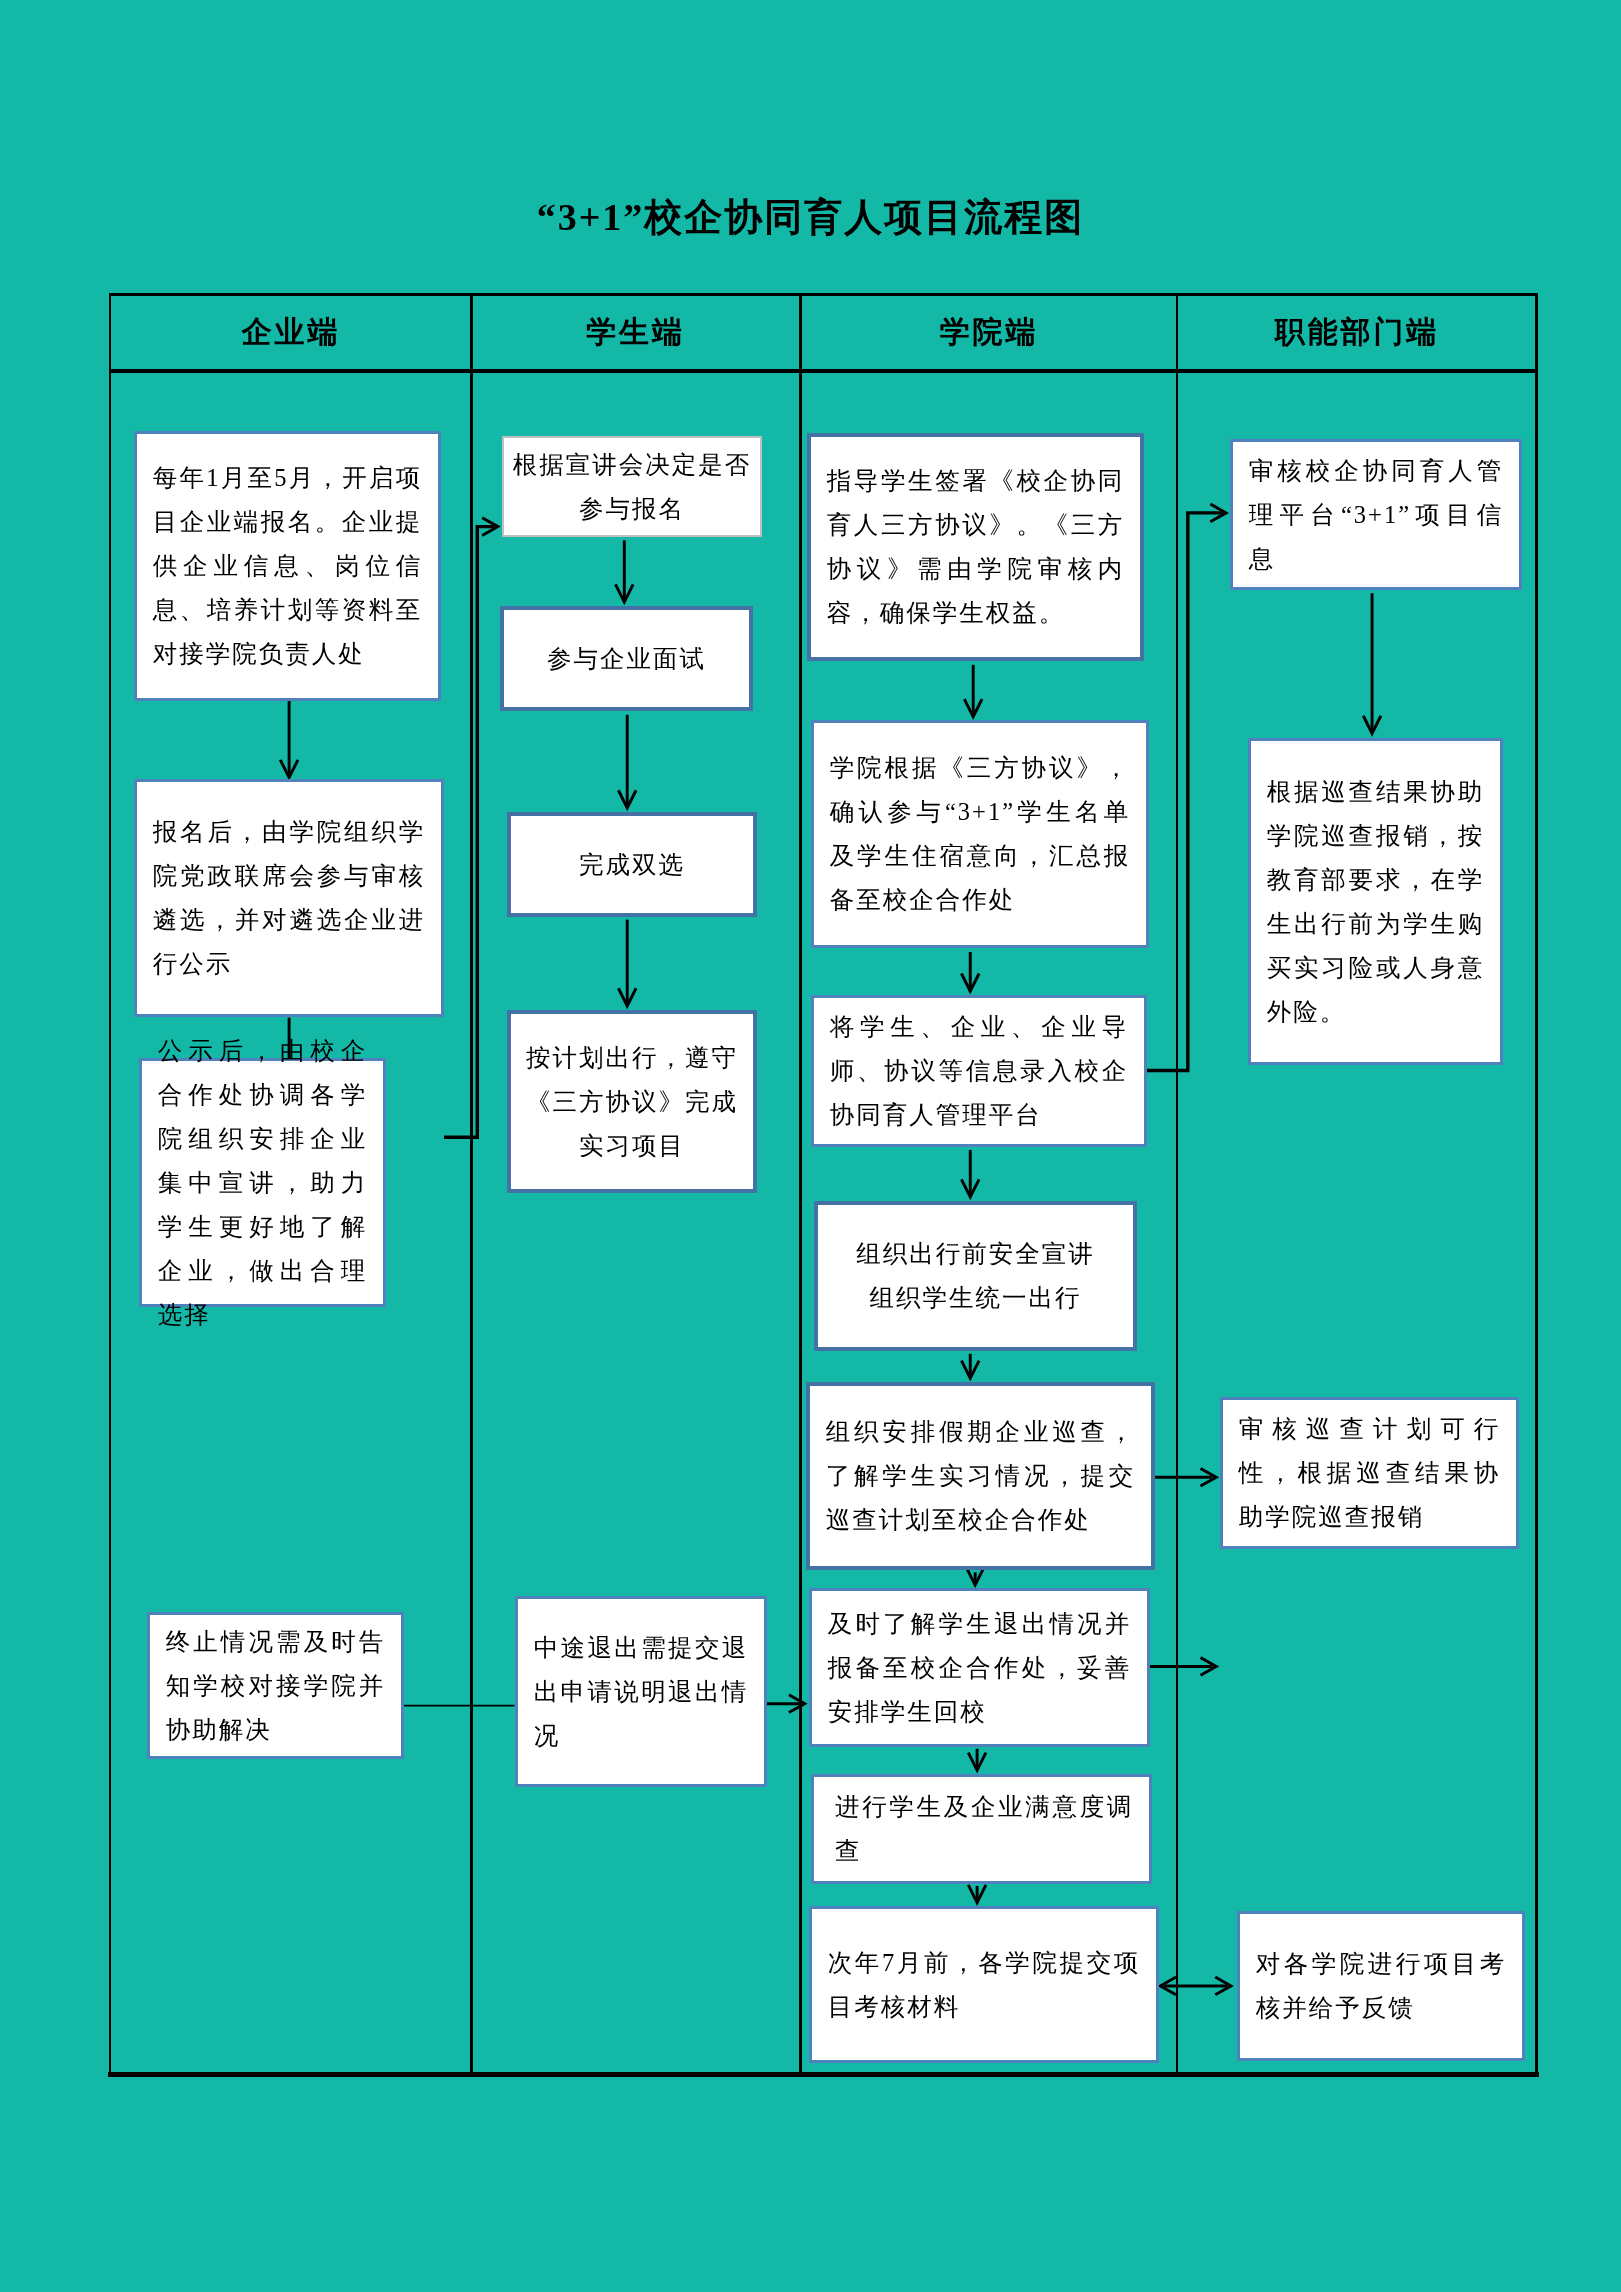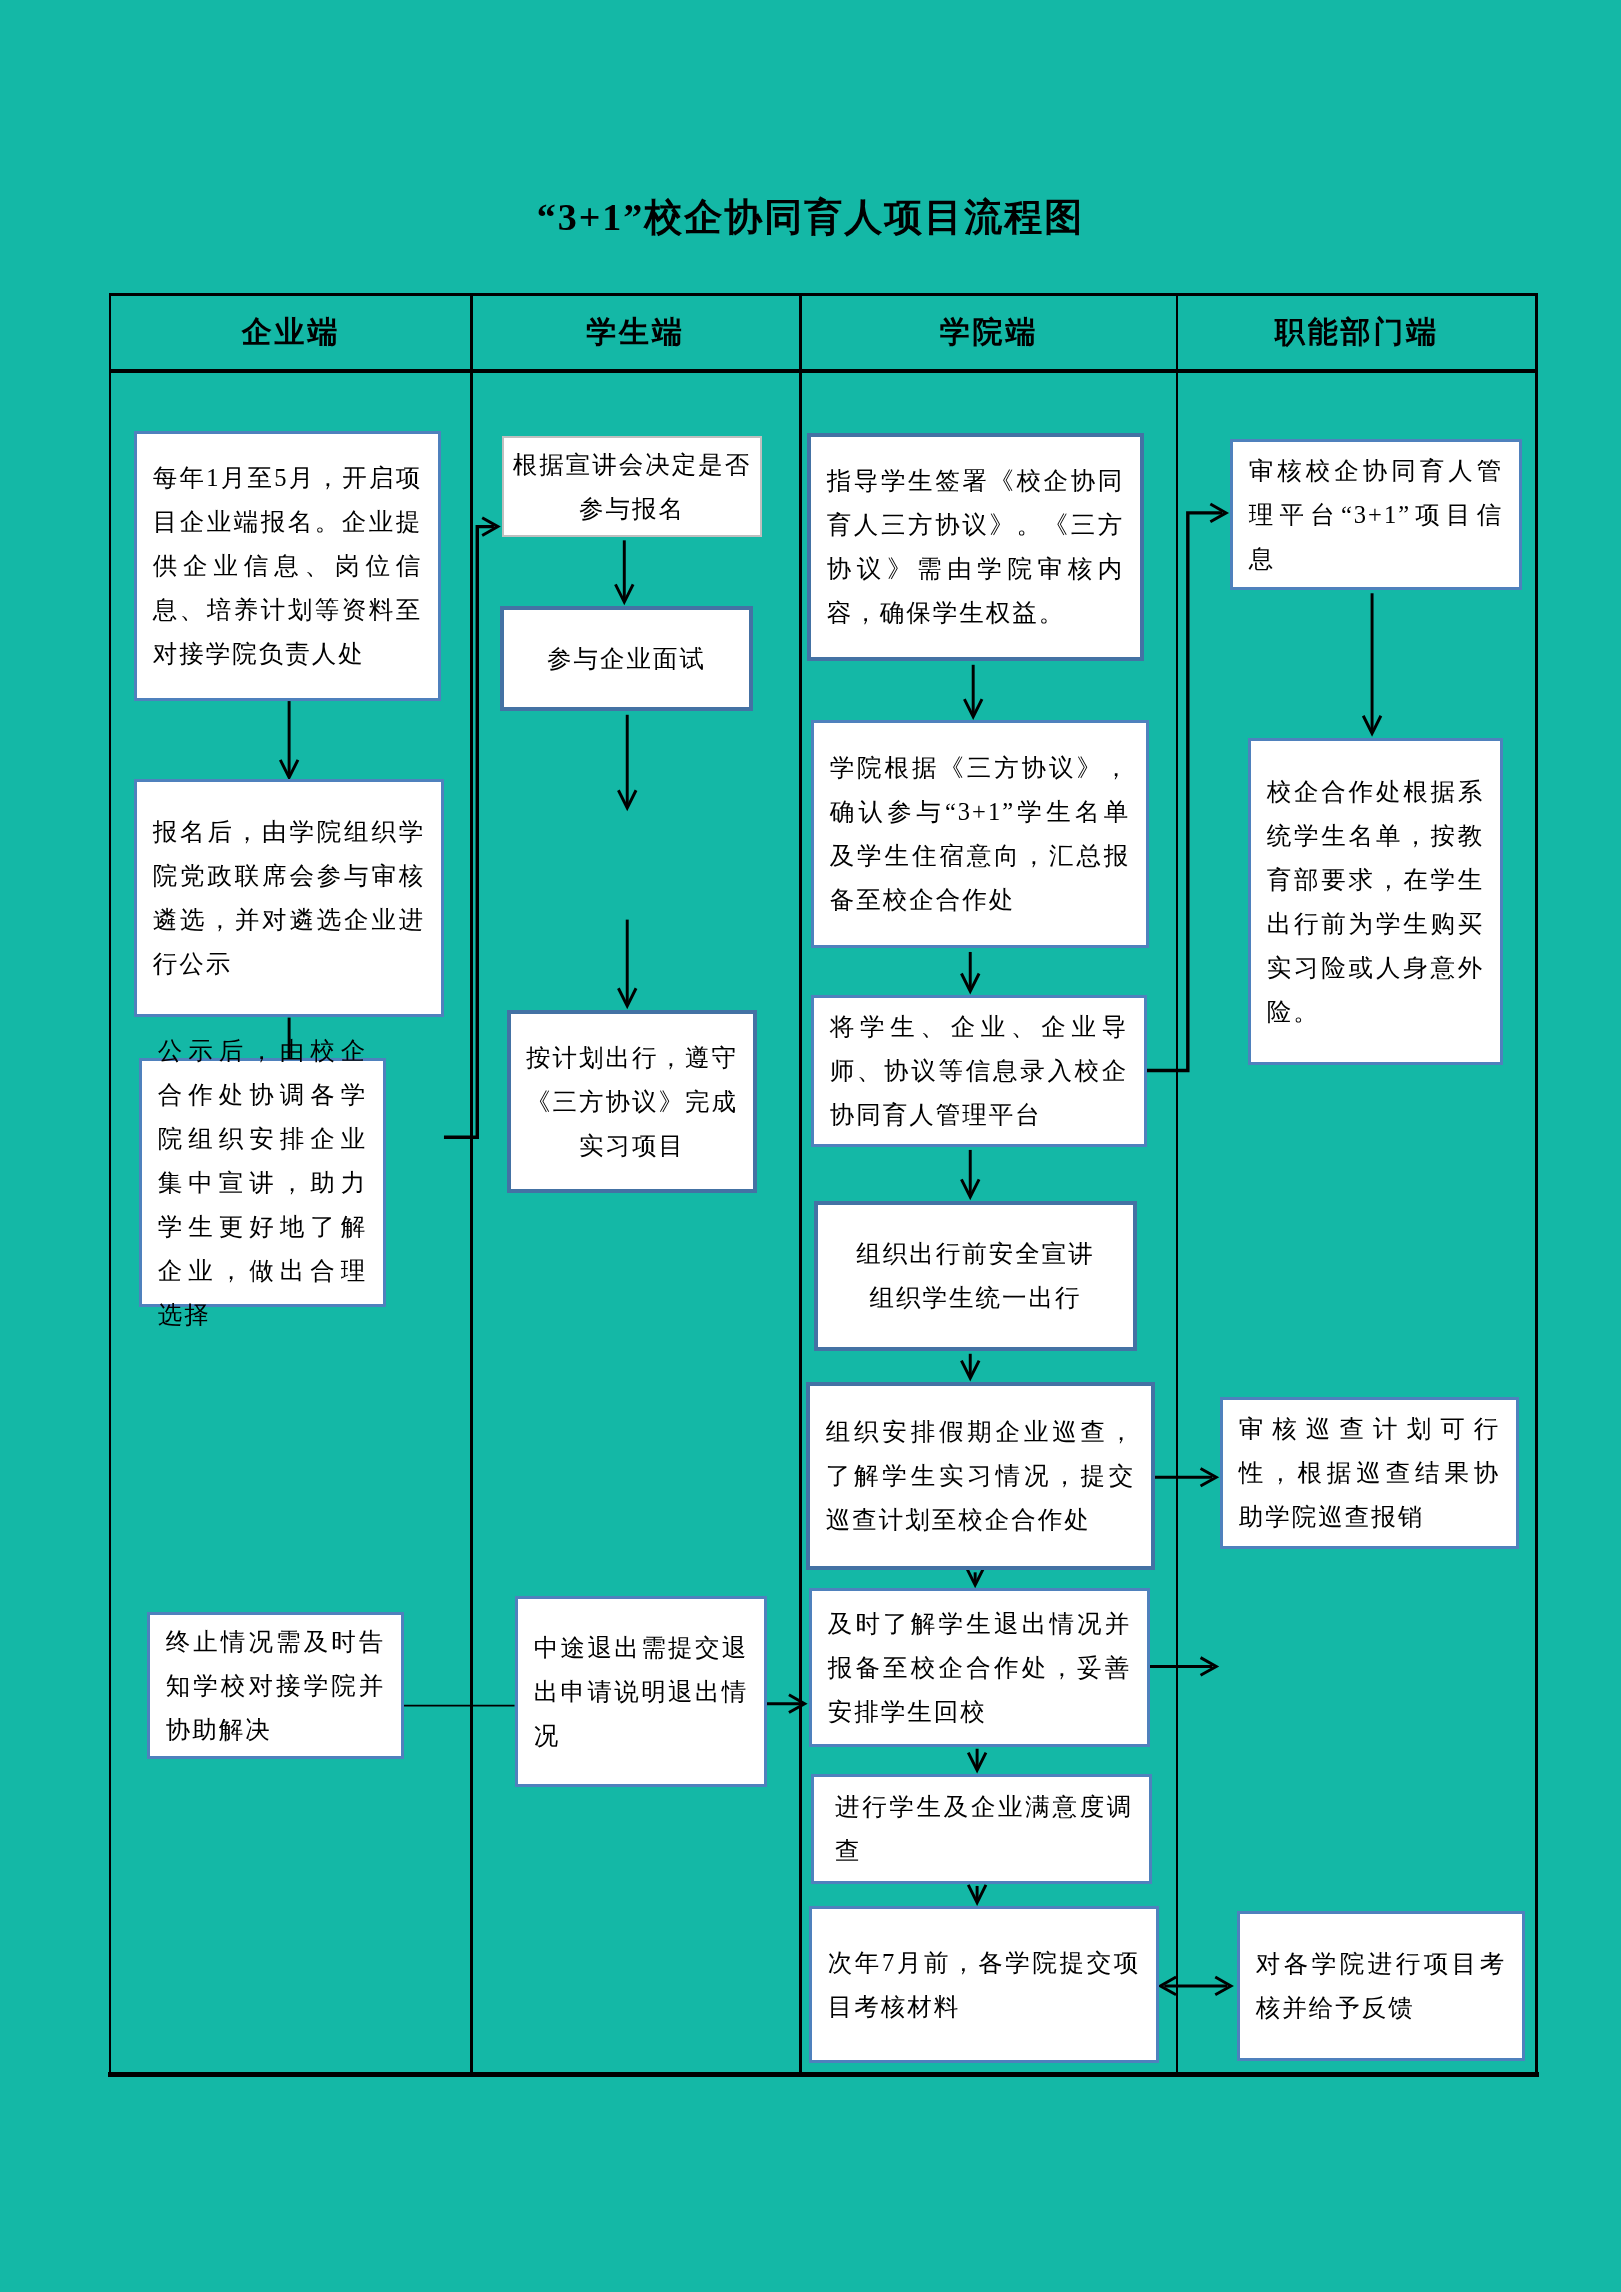--- a/index.html
+++ b/index.html
@@ -134,32 +134,33 @@
   <div class="colhead" style="left:801px;width:376px;">学院端</div>
   <div class="colhead" style="left:1177px;width:360px;">职能部门端</div>
 
   <div class="node blue4 left" style="left:134px;top:431px;width:307px;height:270px;">每年1月至5月，开启项目企业端报名。企业提供企业信息、岗位信息、培养计划等资料至对接学院负责人处</div>
   <div class="node blue4 left" style="left:134px;top:779px;width:310px;height:238px;">报名后，由学院组织学院党政联席会参与审核遴选，并对遴选企业进行公示</div>
   <div class="node blue4 left" style="left:139px;top:1058px;width:247px;height:249px;">公示后，由校企合作处协调各学院组织安排企业集中宣讲，助力学生更好地了解企业，做出合理选择</div>
   <div class="node blue4 left" style="left:147px;top:1612px;width:257px;height:147px;">终止情况需及时告知学校对接学院并协助解决</div>
 
   <div class="node gray2 center" style="left:502px;top:436px;width:260px;height:101px;">根据宣讲会决定是否参与报名</div>
   <div class="node blue5 center" style="left:500px;top:606px;width:253px;height:105px;text-align:center;">参与企业面试</div>
+  <div class="node blue5 center" style="left:507px;top:812px;width:250px;height:105px;">完成双选</div>
   <div class="node blue5 center" style="left:507px;top:1010px;width:250px;height:183px;">按计划出行，遵守《三方协议》完成实习项目</div>
   <div class="node blue4 left" style="left:515px;top:1596px;width:252px;height:191px;">中途退出需提交退出申请说明退出情况</div>
 
   <div class="node blue5 left" style="left:807px;top:433px;width:337px;height:228px;">指导学生签署《校企协同育人三方协议》。《三方协议》需由学院审核内容，确保学生权益。</div>
   <div class="node blue4 left" style="left:811px;top:720px;width:338px;height:228px;">学院根据《三方协议》，确认参与“3+1”学生名单及学生住宿意向，汇总报备至校企合作处</div>
   <div class="node blue4 left" style="left:811px;top:995px;width:336px;height:152px;">将学生、企业、企业导师、协议等信息录入校企协同育人管理平台</div>
   <div class="node blue5 center" style="left:814px;top:1201px;width:323px;height:150px;">组织出行前安全宣讲
 组织学生统一出行</div>
   <div class="node blue5 left" style="left:806px;top:1382px;width:349px;height:188px;">组织安排假期企业巡查，了解学生实习情况，提交巡查计划至校企合作处</div>
   <div class="node blue4 left" style="left:809px;top:1588px;width:341px;height:159px;">及时了解学生退出情况并报备至校企合作处，妥善安排学生回校</div>
   <div class="node blue4 left" style="left:811px;top:1774px;width:341px;height:110px;padding-left:21px;">进行学生及企业满意度调查</div>
   <div class="node blue4 left" style="left:809px;top:1906px;width:350px;height:157px;">次年7月前，各学院提交项目考核材料</div>
 
   <div class="node blue4 left" style="left:1230px;top:439px;width:292px;height:151px;">审核校企协同育人管理平台“3+1”项目信息</div>
-  <div class="node blue4 left" style="left:1248px;top:738px;width:255px;height:327px;">校企合作处根据系统学生名单，按教育部要求，在学生出行前为学生购买实习险或人身意外险。</div>
+  <div class="node blue4 left" style="left:1248px;top:738px;width:255px;height:327px;">根据巡查结果协助学院巡查报销，按教育部要求，在学生出行前为学生购买实习险或人身意外险。</div>
   <div class="node blue4 left" style="left:1220px;top:1397px;width:299px;height:152px;">审核巡查计划可行性，根据巡查结果协助学院巡查报销</div>
   <div class="node blue4 left" style="left:1237px;top:1911px;width:288px;height:150px;">对各学院进行项目考核并给予反馈</div>
 
 </div>
 
 
 </body></html>

